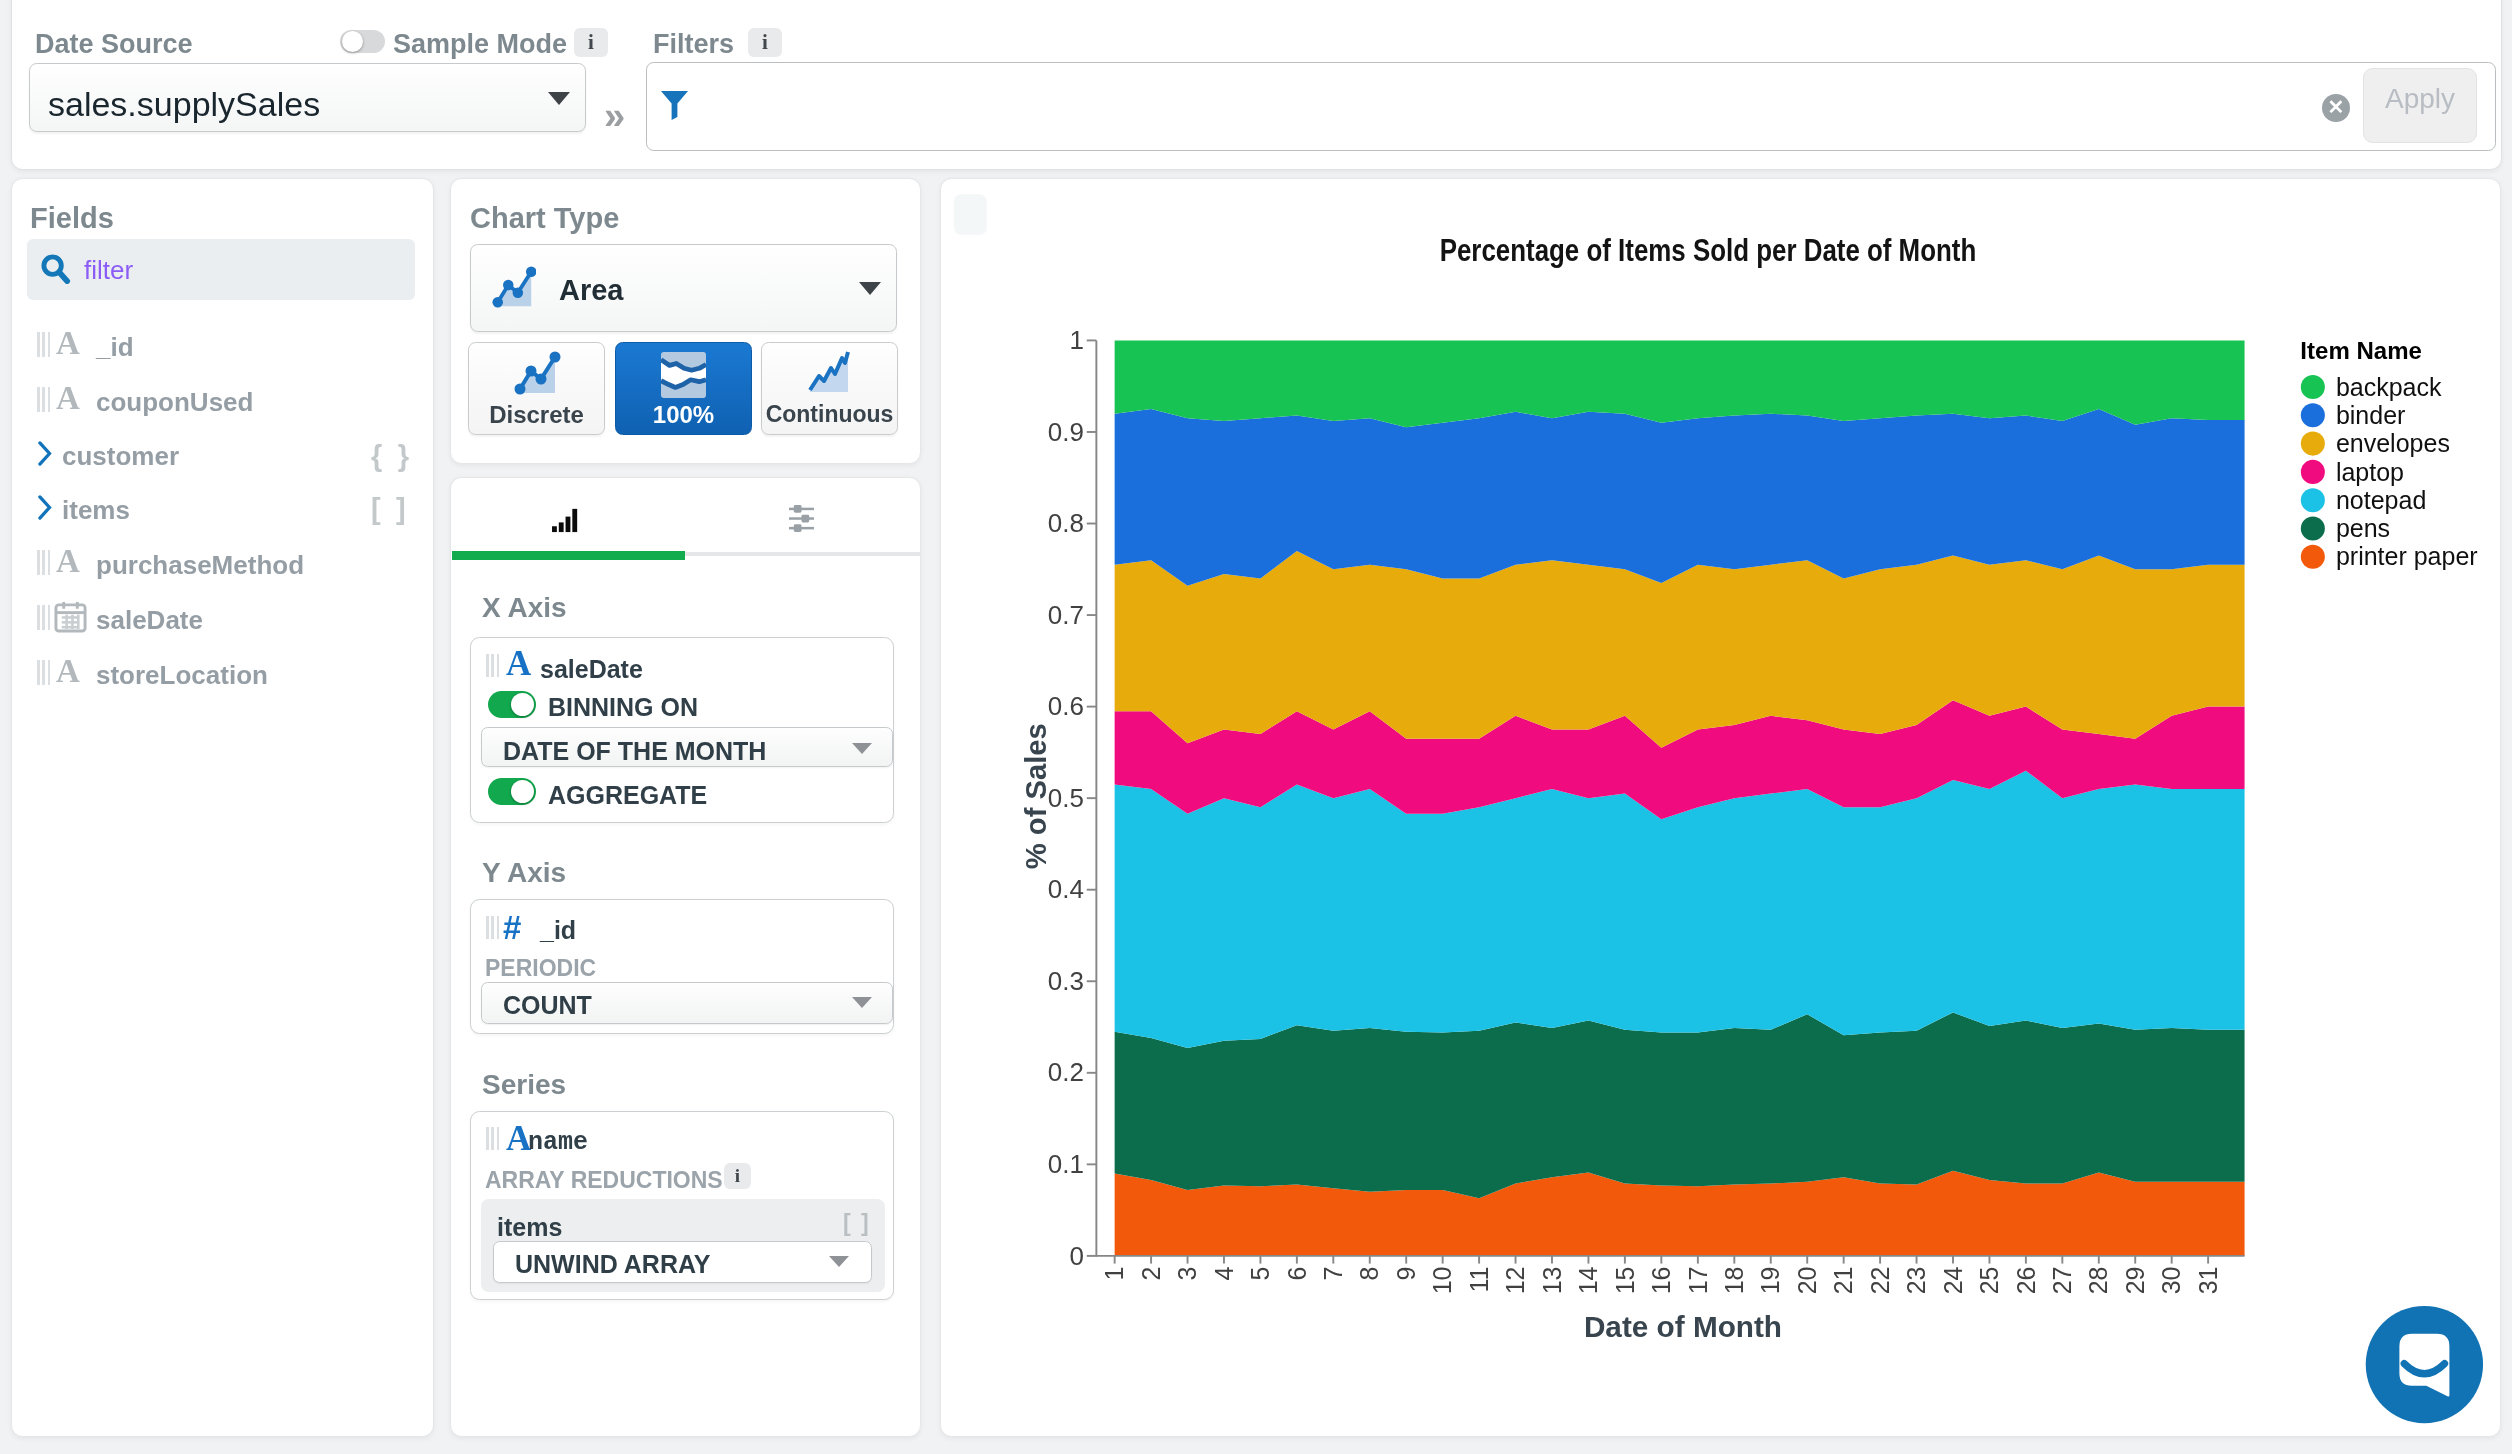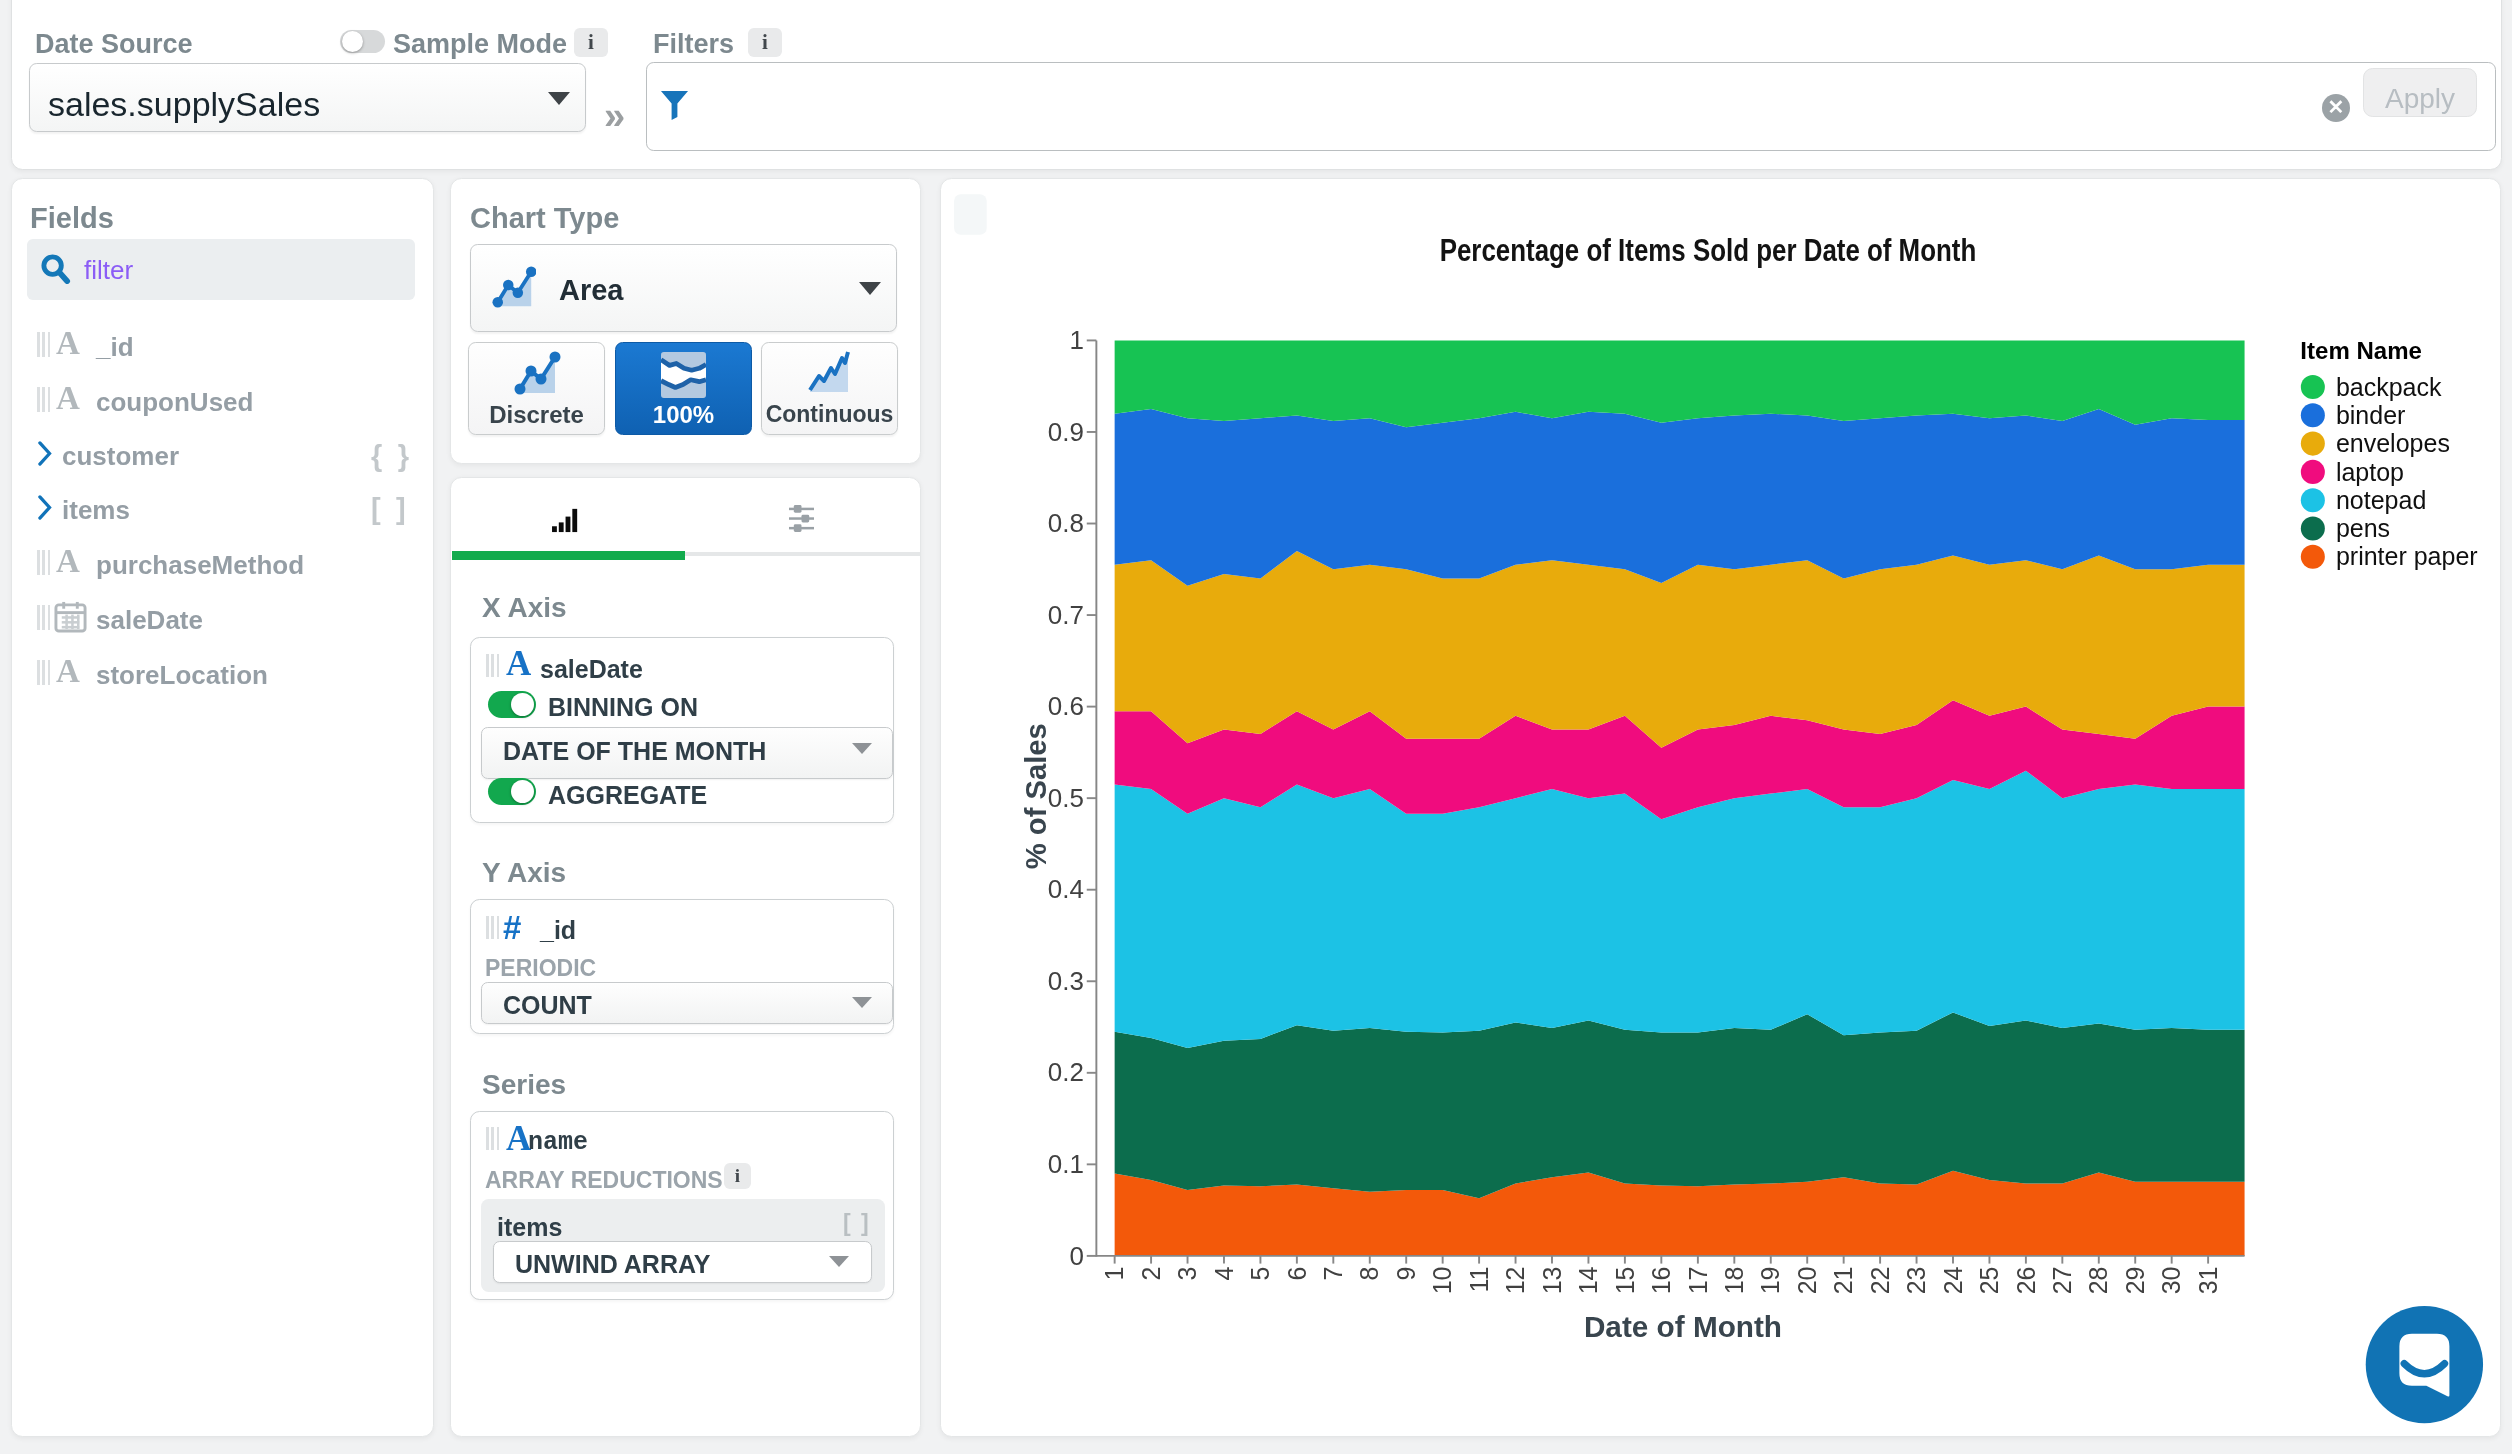--- a/index.html
+++ b/index.html
@@ -38,21 +38,21 @@
 <div class="ibadge" style="left:748px;top:28px;width:34px;height:29px;font-size:21px;line-height:29px;">i</div>
 <div class="sel" style="left:29px;top:63px;width:557px;height:69px;"></div>
 <div style="position:absolute;left:48px;top:85px;font-size:34px;color:#19262e;">sales.supplySales</div>
 <div class="caret" style="left:548px;top:92px;"></div>
 <div style="position:absolute;left:604px;top:95px;font-size:38px;color:#9b9fa1;font-weight:bold;">»</div>
 <div style="position:absolute;left:646px;top:62px;width:1850px;height:89px;background:#fff;border:1.9px solid #babec0;border-radius:7.7px;"></div>
 <svg style="position:absolute;left:660px;top:90px;" width="29" height="31" viewBox="0 0 30 32">
     <path d="M1 1 L29 1 L18 14 L18 28 L12 31 L12 14 Z" fill="#1774ba"></path>
   </svg>
 <div style="position:absolute;left:2322px;top:94px;width:28px;height:28px;border-radius:50%;background:#9ba2a6;color:#fff;text-align:center;font-size:20px;line-height:27px;font-weight:bold;">✕</div>
-<div style="position:absolute;left:2363px;top:68px;width:114px;height:49px;background:#efeff0;border:1.9px solid #e2e3e4;border-radius:9.6px;text-align:center;"><span style="font-size:28px;color:#b7bdc2;line-height:60px;">Apply</span></div>
+<div style="position:absolute;left:2363px;top:68px;width:114px;height:75px;background:#efeff0;border:1.9px solid #e2e3e4;border-radius:9.6px;text-align:center;"><span style="font-size:28px;color:#b7bdc2;line-height:60px;">Apply</span></div>
 
 <div class="card" style="left:10.6px;top:178px;width:423px;height:1259px;"></div>
 <div class="lbl" style="left:30px;top:202px;font-size:29px;">Fields</div>
 <div style="position:absolute;left:27px;top:239px;width:388px;height:61px;background:#ebeef0;border-radius:5.8px;"></div>
 <svg style="position:absolute;left:40px;top:253px;" width="31" height="31" viewBox="0 0 32 32">
     <circle cx="13" cy="13" r="9" fill="none" stroke="#1478b8" stroke-width="5"></circle>
     <line x1="20" y1="20" x2="28" y2="29" stroke="#1478b8" stroke-width="6" stroke-linecap="round"></line>
   </svg>
 <div style="position:absolute;left:84px;top:255px;font-size:26px;color:#8b5cf6;">filter</div>
 
@@ -192,21 +192,21 @@
     <i style="height:23px"></i>
     <i style="height:23px"></i>
     <i style="height:23px"></i>
   </div>
 <div class="fico2" style="left:506px;top:644px;">A</div>
 <div class="fieldname" style="left:540px;top:655px;">saleDate</div>
 <div class="toggle" style="left:488px;top:691px;width:48px;height:27px;background:#12a84e;">
     <span class="knob" style="right:1.9px;top:1.9px;width:23px;height:23px;"></span>
   </div>
 <div class="fieldname" style="left:548px;top:693px;">BINNING ON</div>
-<div class="selin" style="left:481px;top:727px;width:412px;height:52px;">
+<div class="selin" style="left:481px;top:727px;width:412px;height:40px;">
     <span class="t" style="top:8.7px;">DATE OF THE MONTH</span>
   </div>
 <div class="scaret" style="left:852px;top:743px;"></div>
 <div class="toggle" style="left:488px;top:778px;width:48px;height:27px;background:#12a84e;">
     <span class="knob" style="right:1.9px;top:1.9px;width:23px;height:23px;"></span>
   </div>
 <div class="fieldname" style="left:548px;top:781px;">AGGREGATE</div>
 
 <div class="seclbl" style="left:482px;top:857px;">Y Axis</div>
 <div class="gbox" style="left:470px;top:899px;width:424px;height:135px;"></div>

